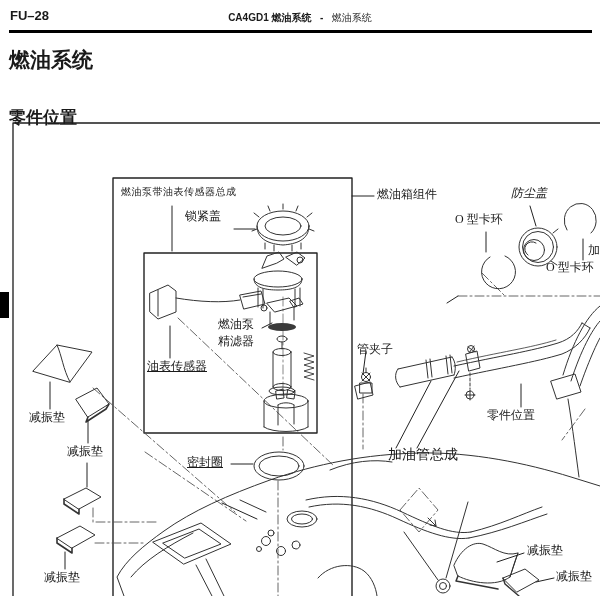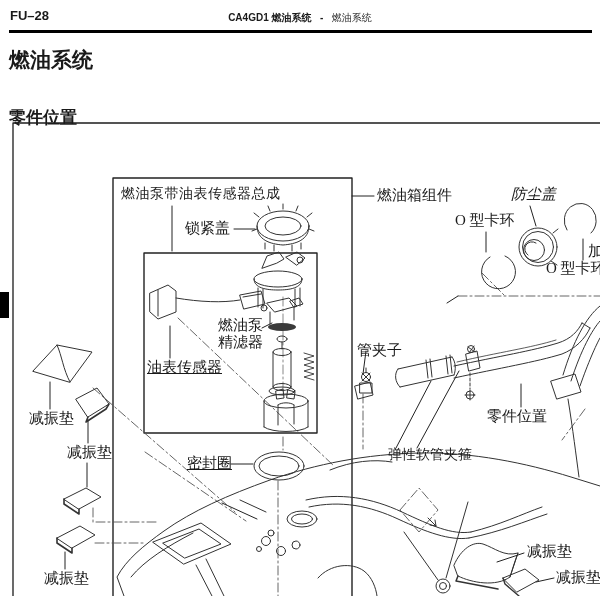--- a/index.html
+++ b/index.html
@@ -24,23 +24,23 @@
     font-family:"Liberation Sans","DejaVu Sans",sans-serif;font-weight:bold;font-size:21px;
   }
   .h2{
     position:absolute;left:9px;top:90px;
     font-family:"Liberation Sans","DejaVu Sans",sans-serif;font-weight:bold;font-size:17px;margin-top:16px;
   }
   
   .side-tab{position:absolute;left:0;top:292px;width:9px;height:26px;background:#000;}
   
   .art{position:absolute;left:0;top:0;width:600px;height:596px;}
-  .lbl{position:absolute;font-size:15px;line-height:1.05;white-space:nowrap;color:#1a1a1a;}
-  .l-pump-assembly{left:121px;top:187px;font-size:14px;letter-spacing:0.5px;}
-  .l-lock-cap{left:185px;top:221px;}
+  .lbl{position:absolute;font-size:12px;line-height:1.05;white-space:nowrap;color:#1a1a1a;}
+  .l-pump-assembly{left:121px;top:187px;font-size:10px;letter-spacing:0.5px;}
+  .l-lock-cap{left:185px;top:210px;}
   .l-tank-assembly{left:377px;top:188px;}
   .l-dust-cap{left:511px;top:187px;font-style:italic;}
   .l-snapring1{left:455px;top:213px;}
   .l-snapring2{left:546px;top:261px;}
   .l-filler-frag{left:588px;top:244px;}
   .l-pump-line1{left:218px;top:318px;text-align:center;}
   .l-pump-line2{left:218px;top:335px;text-align:center;}
   .l-gauge{left:147px;top:360px;text-decoration:underline;}
   .l-pipe-clamp{left:357px;top:343px;text-align:right;}
   .l-seal{left:187px;top:456px;text-decoration:underline;}
@@ -251,19 +251,19 @@
 <div class="lbl l-tank-assembly">燃油箱组件</div>
 <div class="lbl l-dust-cap">防尘盖</div>
 <div class="lbl l-snapring1">O 型卡环</div>
 <div class="lbl l-snapring2">O 型卡环</div>
 <div class="lbl l-filler-frag">加</div>
 <div class="lbl l-pump-line1">燃油泵</div>
 <div class="lbl l-pump-line2">精滤器</div>
 <div class="lbl l-gauge">油表传感器</div>
 <div class="lbl l-pipe-clamp">管夹子</div>
 <div class="lbl l-seal">密封圈</div>
-<div class="lbl l-hose-clamp">弹性软管夹箍</div>
+<div class="lbl l-hose-clamp">加油管总成</div>
 <div class="lbl l-filler-pipe">零件位置</div>
 <div class="lbl l-pad1">减振垫</div>
 <div class="lbl l-pad2">减振垫</div>
 <div class="lbl l-pad3">减振垫</div>
 <div class="lbl l-pad4">减振垫</div>
 <div class="lbl l-pad5">减振垫</div>
 
 </body></html>

